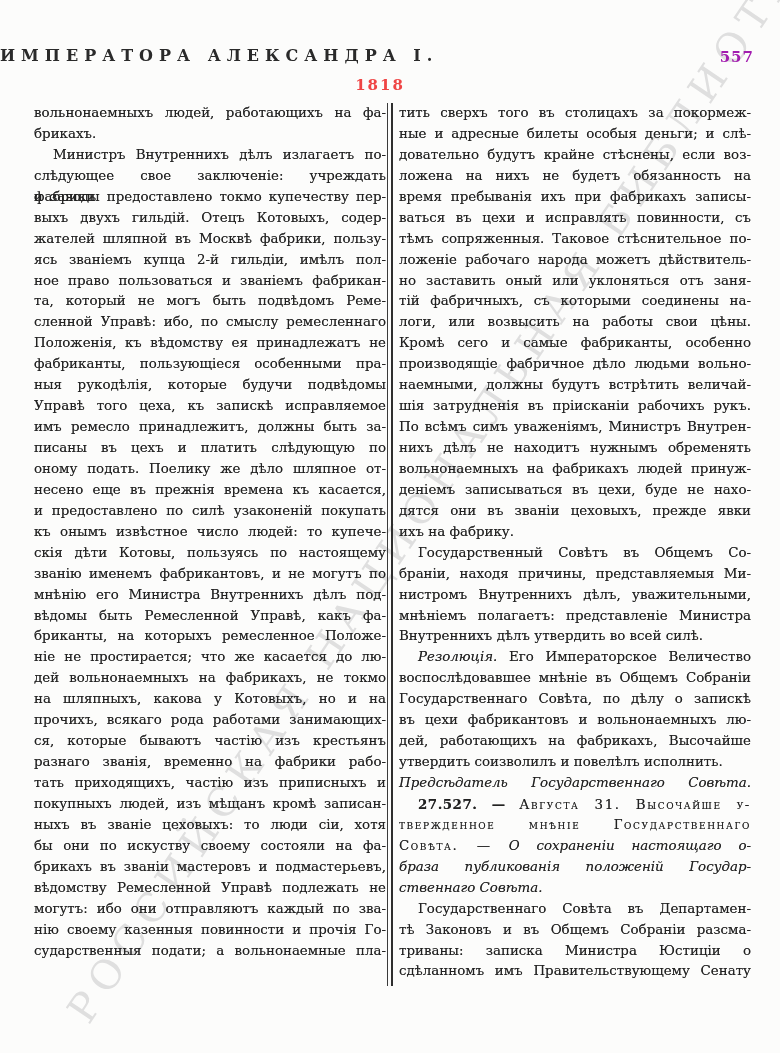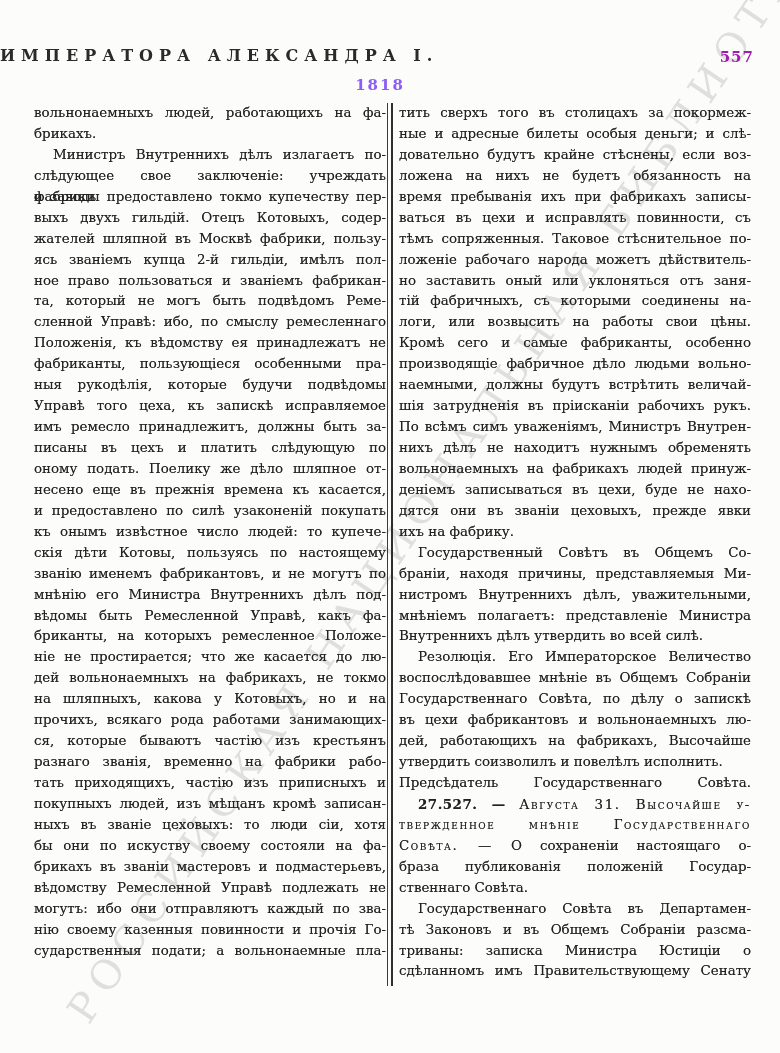--- a/index.html
+++ b/index.html
@@ -12,21 +12,21 @@
   .page-header-title{
     position:absolute;top:46px;left:0;width:740px;text-align:left;
     font-size:16px;font-weight:700;letter-spacing:6px;color:#2a2a2a;
   }
   .page-number{
     position:absolute;top:48px;right:26px;
     font-size:15px;font-weight:700;letter-spacing:1px;color:#a21caf;
   }
   .page-year{
     position:absolute;top:76px;left:0;width:760px;text-align:center;
-    font-size:15px;font-weight:700;letter-spacing:2px;color:#8b5cf6;
+    font-size:15px;font-weight:700;letter-spacing:2px;color:#ef4444;
   }
   .watermark{
     position:absolute;left:58px;top:1005px;width:1250px;
     transform:rotate(-56deg);transform-origin:0 0;
     font-size:40px;letter-spacing:9px;font-weight:400;
     color:rgba(110,110,115,0.20);white-space:nowrap;
     pointer-events:none;user-select:none;
   }
   .col{
     position:absolute;top:103px;width:352px;
@@ -35,21 +35,21 @@
   #col-left{left:34px;}
   #col-right{left:399px;}
   .line{
     height:20.95px;line-height:20.95px;
     text-align:justify;text-align-last:justify;
     white-space:normal;overflow:visible;
     text-shadow:0 0 0.4px rgba(20,20,20,0.55);
   }
   .line.end{text-align-last:left;}
   .line.ind{text-indent:19px;}
-  .i{}
+  .i{font-style:italic;}
   .sc{font-variant-caps:small-caps;letter-spacing:1.6px;}
   .num{font-weight:700;letter-spacing:0.5px;}
   .divider{
     position:absolute;top:103px;height:883px;width:0;
   }
   #divider-thin{left:387px;border-left:1.2px solid #3a3a3a;}
   #divider-thick{left:390.5px;border-left:2.2px solid #2e2e2e;}
 </style>
 </head>
 <body>

